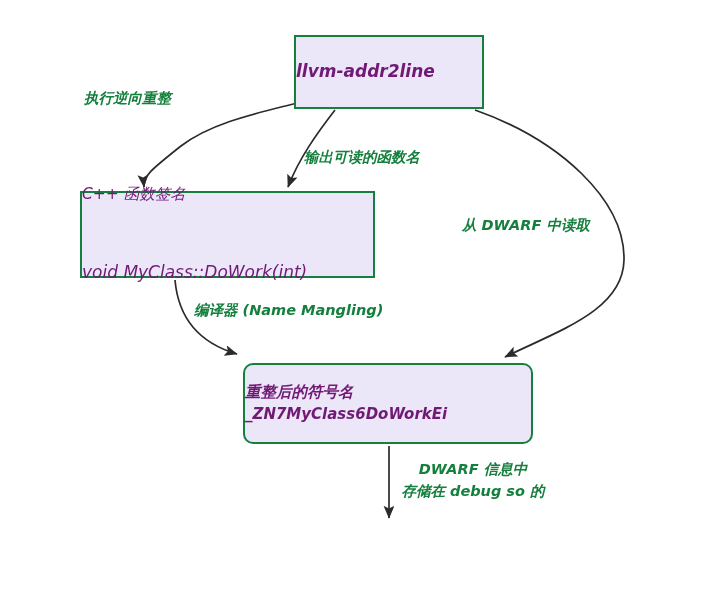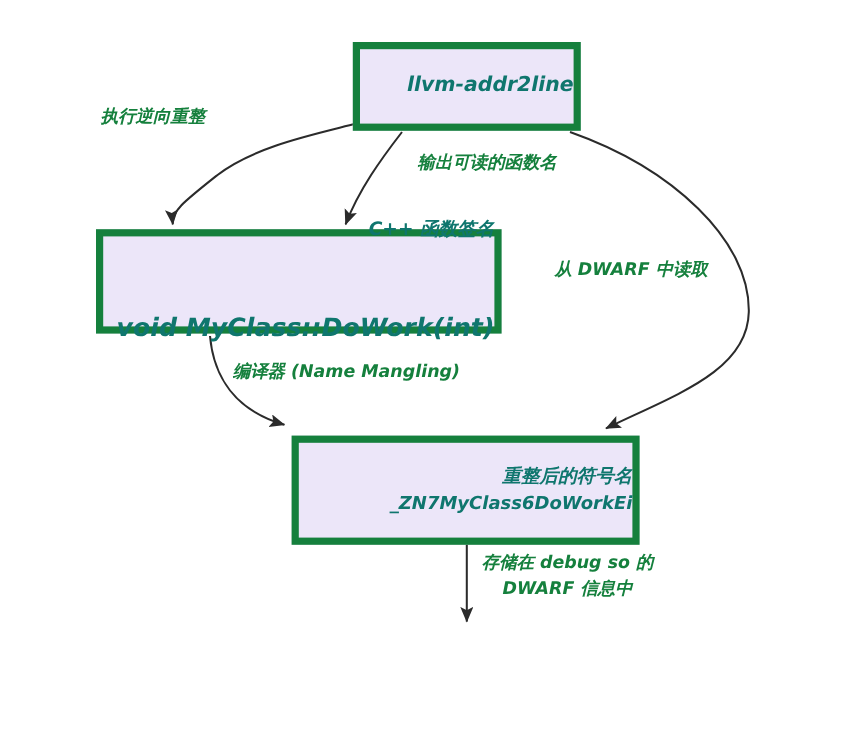--- a/index.html
+++ b/index.html
@@ -29,27 +29,27 @@
     top: 0;
     width: 720px;
     height: 613px;
     overflow: visible;
   }
 
   .node {
     position: absolute;
     box-sizing: border-box;
     background: #ece6f9;
-    border: 6px solid #15803d;
+    border: 2px solid #15803d;
     display: flex;
     flex-direction: column;
-    align-items: flex-end;
+    align-items: flex-start;
     justify-content: center;
     text-align: center;
-    color: #0f766e;
+    color: #701a75;
     font-style: italic;
     line-height: 1.38;
   }
 
   .node-line {
     display: block;
     white-space: nowrap;
   }
 
   
@@ -58,36 +58,37 @@
     top: 35px;
     width: 190px;
     height: 74px;
     font-size: 17px;
     font-weight: 700;
   }
 
   #node-signature {
     left: 80px;
     top: 191px;
-    width: 338px;
+    width: 295px;
     height: 87px;
     font-size: 15.5px;
-    font-weight: 700;
+    font-weight: 400;
     gap: 16px;
   }
   #node-signature .line-1 { font-size: 15.5px; }
-  #node-signature .line-2 { font-size: 21px; margin-top: 40px; }
+  #node-signature .line-2 { font-size: 17px; margin-top: 40px; }
 
   #node-mangled {
     left: 243px;
     top: 363px;
     width: 290px;
-    height: 91px;
+    height: 81px;
     font-size: 15.5px;
     font-weight: 600;
+    border-radius: 10px;
   }
   #node-mangled .line-2 { font-size: 15px; }
 
   #node-debugso {
     left: 307px;
     top: 525px;
     width: 167px;
     height: 58px;
     font-size: 16.5px;
     font-weight: 600;
@@ -104,22 +105,21 @@
     white-space: nowrap;
     text-align: center;
   }
 
   #label-demangle {
     left: 84px;
     top: 88px;
   }
   #label-readable {
     left: 304px;
-    top: 126px;
-    margin-left: 44px;
+    top: 147px;
   }
   #label-dwarf {
     left: 462px;
     top: 215px;
   }
   #label-mangling {
     left: 194px;
     top: 300px;
   }
   #label-store {
@@ -172,17 +172,17 @@
 
   <div class="edge-label" id="label-demangle">执行逆向重整</div>
 
   <div class="edge-label" id="label-readable">输出可读的函数名</div>
 
   <div class="edge-label" id="label-mangling">编译器 (Name Mangling)</div>
 
   <div class="edge-label" id="label-dwarf">从 DWARF 中读取</div>
 
   <div class="edge-label" id="label-store">
+    <span class="lbl-line">DWARF 信息中</span>
     <span class="lbl-line">存储在 debug so 的</span>
-    <span class="lbl-line">DWARF 信息中</span>
   </div>
 
 </div>
 
 </body></html>

